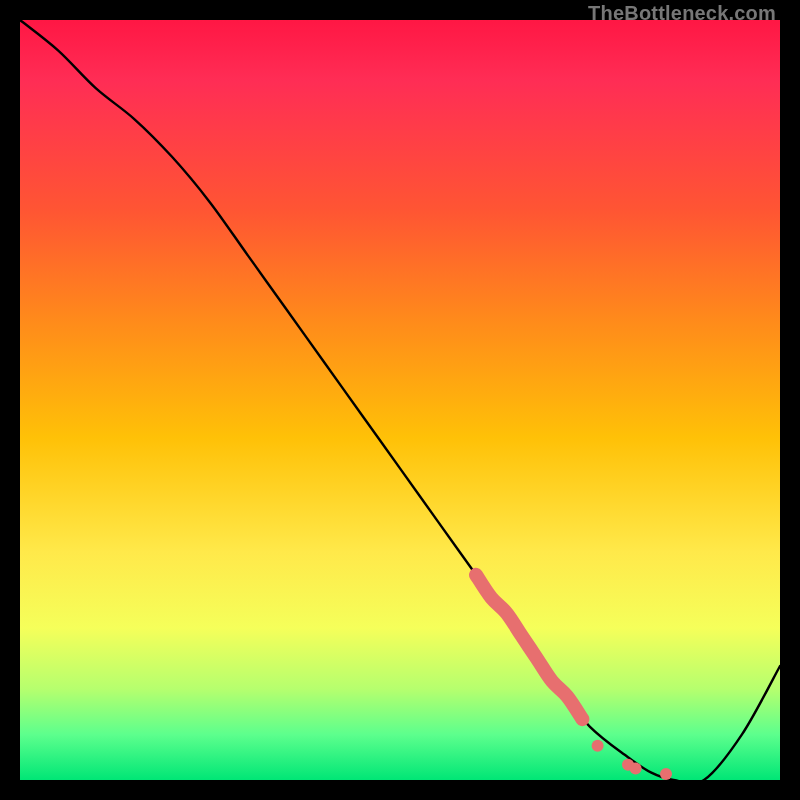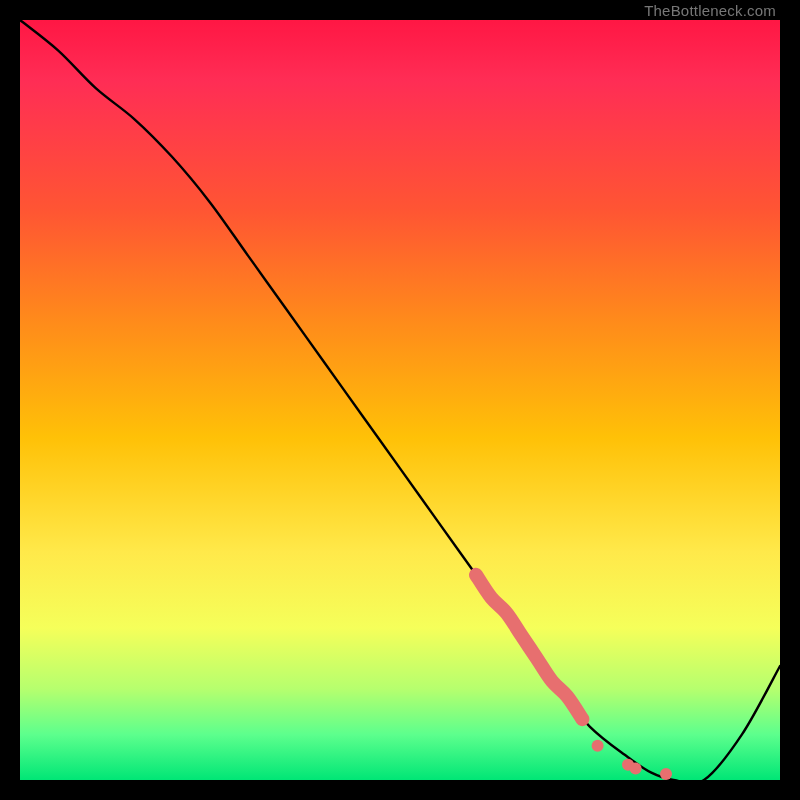--- a/index.html
+++ b/index.html
@@ -36,22 +36,22 @@
       #b6ff6e 88%,
       #5dff8d 94%,
       #00e676 100%
     );
   }
   .watermark {
     position: absolute;
     top: 2px;
     right: 24px;
     color: #777;
-    font-size: 15px;
-    font-weight: 400;
+    font-size: 20px;
+    font-weight: 700;
     letter-spacing: 0.2px;
     user-select: none;
   }
   svg.overlay {
     position: absolute;
     left: 0;
     top: 0;
     width: 760px;
     height: 760px;
     overflow: visible;

